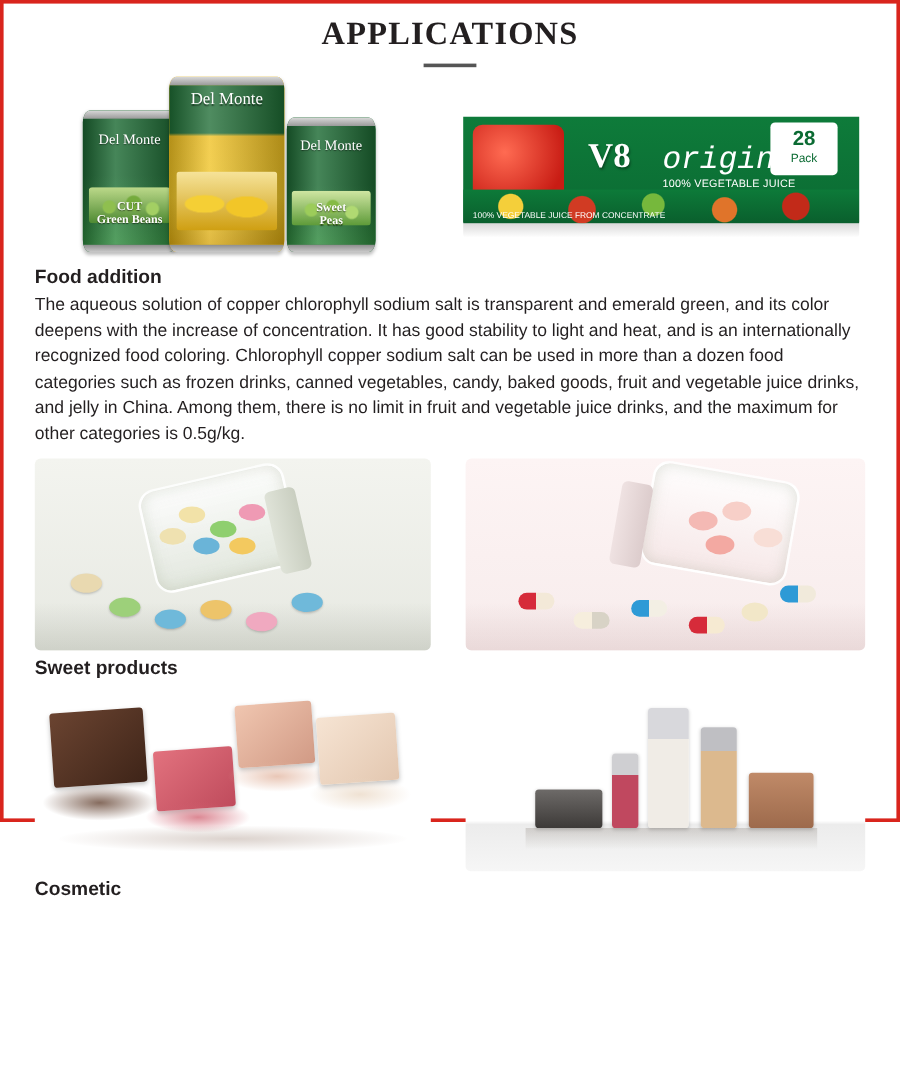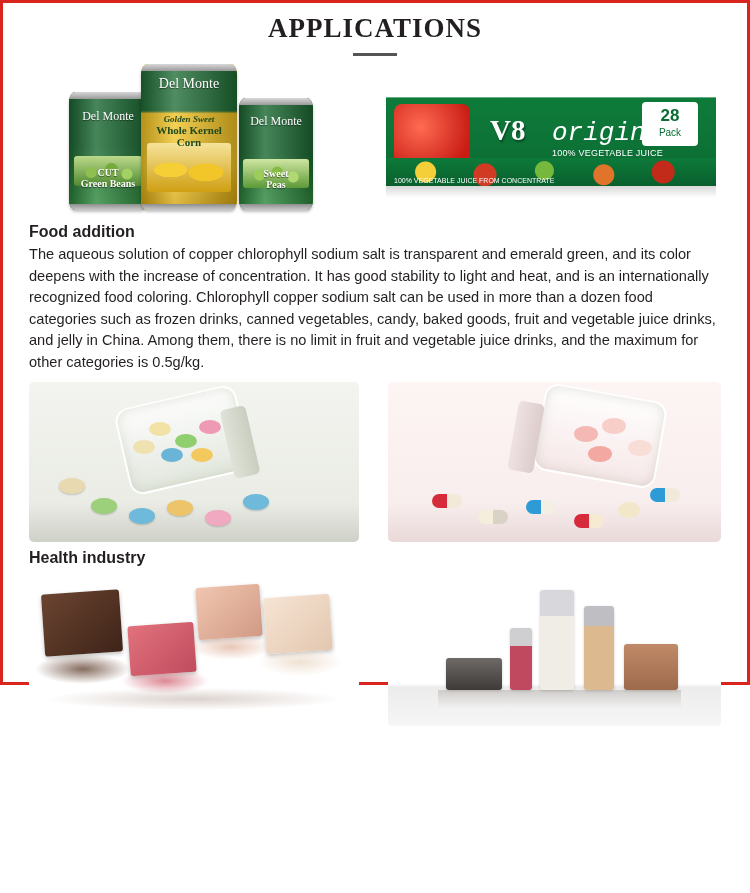--- a/index.html
+++ b/index.html
@@ -334,24 +334,20 @@
 
         <div class="can can-mid">
           <div class="label"></div>
           <div class="lid"></div>
           <div class="base"></div>
           <div class="brand" style="top:8%;font-size:14px;">Del Monte</div>
           <div class="veg-strip" style="bottom:12%;height:34%;background:
             radial-gradient(ellipse at 28% 55%, #f5cf35 0 16px, transparent 17px),
             radial-gradient(ellipse at 70% 60%, #f2c628 0 17px, transparent 18px),
             linear-gradient(to bottom,#f6e39a,#cf9f12);"></div>
-          <div class="cname" style="bottom:42%;color:#1d4a1f;text-shadow:none;font-size:9px;">
-            <span style="font-style:italic;">Golden Sweet</span><br>
-            <span style="font-size:11px;">Whole Kernel<br>Corn</span>
-          </div>
         </div>
 
         <div class="can can-right">
           <div class="label"></div>
           <div class="lid"></div>
           <div class="base"></div>
           <div class="brand">Del Monte</div>
           <div class="veg-strip" style="background:
             radial-gradient(circle at 25% 55%, #9ccc5a 0 5px, transparent 6px),
             radial-gradient(circle at 52% 45%, #86bb45 0 5px, transparent 6px),
@@ -411,21 +407,21 @@
         <div class="pill" style="left:186px;top:132px;width:30px;height:14px;border-radius:7px;background:linear-gradient(to right,#d62b3a 50%,#f6ead2 50%);"></div>
         <div class="pill" style="left:230px;top:120px;width:22px;height:16px;background:#f2e7c8;"></div>
         <div class="pill" style="left:262px;top:106px;width:30px;height:14px;border-radius:7px;background:linear-gradient(to right,#2e9ad6 50%,#f1eadb 50%);"></div>
         <div class="pill" style="left:186px;top:44px;width:24px;height:16px;background:#f4b9b4;"></div>
         <div class="pill" style="left:214px;top:36px;width:24px;height:16px;background:#f7cfc8;"></div>
         <div class="pill" style="left:200px;top:64px;width:24px;height:16px;background:#f3a9a2;"></div>
         <div class="pill" style="left:240px;top:58px;width:24px;height:16px;background:#f8ded6;"></div>
       </div>
     </div>
 
-    <div class="sec-head">Health industry</div>
+    <div class="sec-head">Sweet products</div>
   </div>
 
   <div class="section">
 
     <div class="img-row cos-row">
 
       <div class="img-box cos-left">
         <div class="powder" style="left:14px;top:16px;width:78px;height:62px;background:linear-gradient(140deg,#6b4431,#3e2418);"></div>
         <div class="dust" style="left:6px;top:78px;width:96px;height:30px;border-radius:50%;background:radial-gradient(ellipse,#5d3a28,rgba(93,58,40,0) 70%);"></div>
         <div class="powder" style="left:100px;top:48px;width:66px;height:50px;background:linear-gradient(140deg,#e2727e,#bf4b5c);"></div>
@@ -440,15 +436,16 @@
       <div class="img-box cos-right">
         <div class="bottle" style="left:58px;top:82px;width:56px;height:32px;background:linear-gradient(to bottom,#6d6a68,#3d3a38);"></div>
         <div class="bottle" style="left:122px;top:52px;width:22px;height:62px;background:linear-gradient(to bottom,#cfcfd2 0 18px,#c0485f 18px 100%);"></div>
         <div class="bottle" style="left:152px;top:14px;width:34px;height:100px;background:linear-gradient(to bottom,#d8d8dc 0 26px,#f0ece6 26px 100%);"></div>
         <div class="bottle" style="left:196px;top:30px;width:30px;height:84px;background:linear-gradient(to bottom,#bfbfc3 0 20px,#dcb98e 20px 100%);"></div>
         <div class="bottle" style="left:236px;top:68px;width:54px;height:46px;background:linear-gradient(to bottom,#c08a68,#9d6a4c);"></div>
         <div style="position:absolute;left:50px;right:40px;top:114px;height:18px;background:linear-gradient(to bottom,rgba(120,110,100,.25),rgba(120,110,100,0));"></div>
       </div>
     </div>
 
+    <div class="sec-head">Cosmetic</div>
   </div>
 
 </div>
 
 </body></html>

